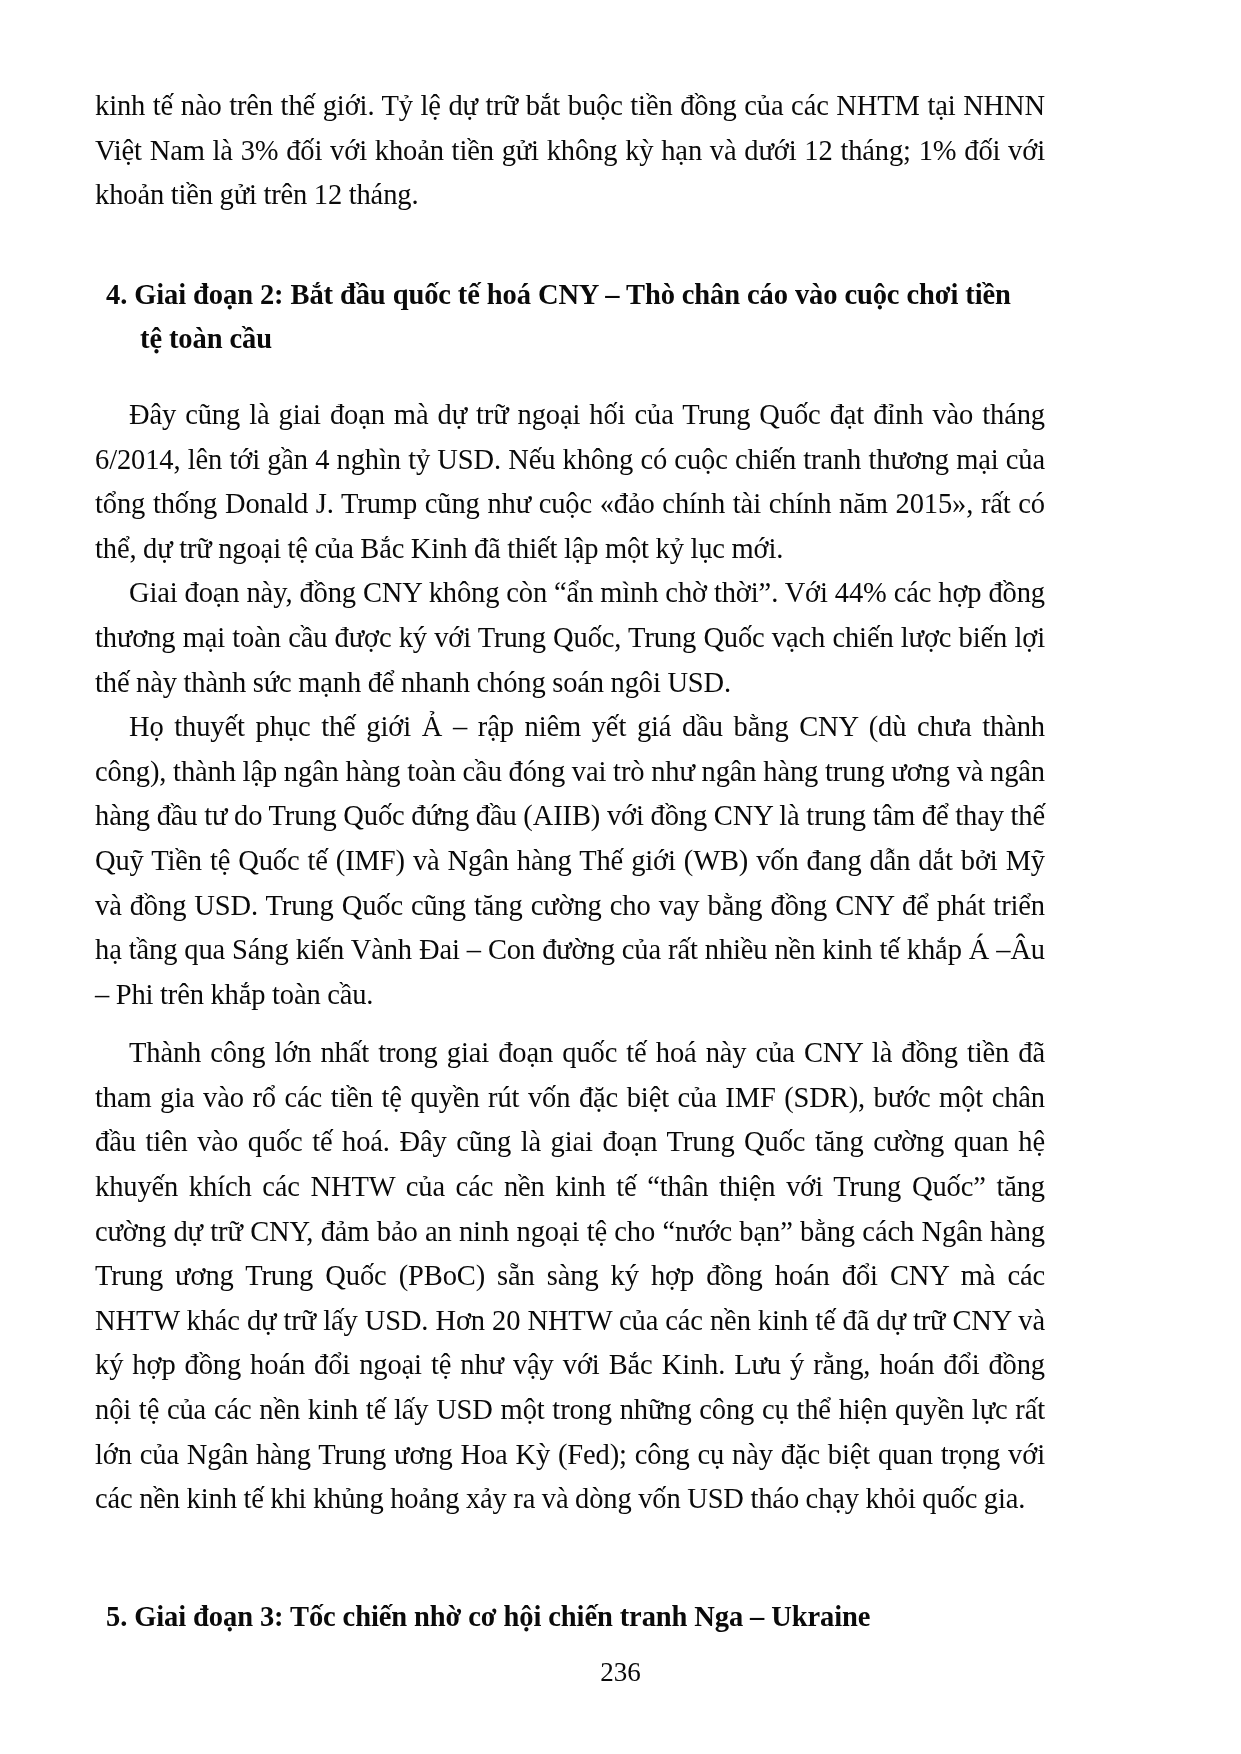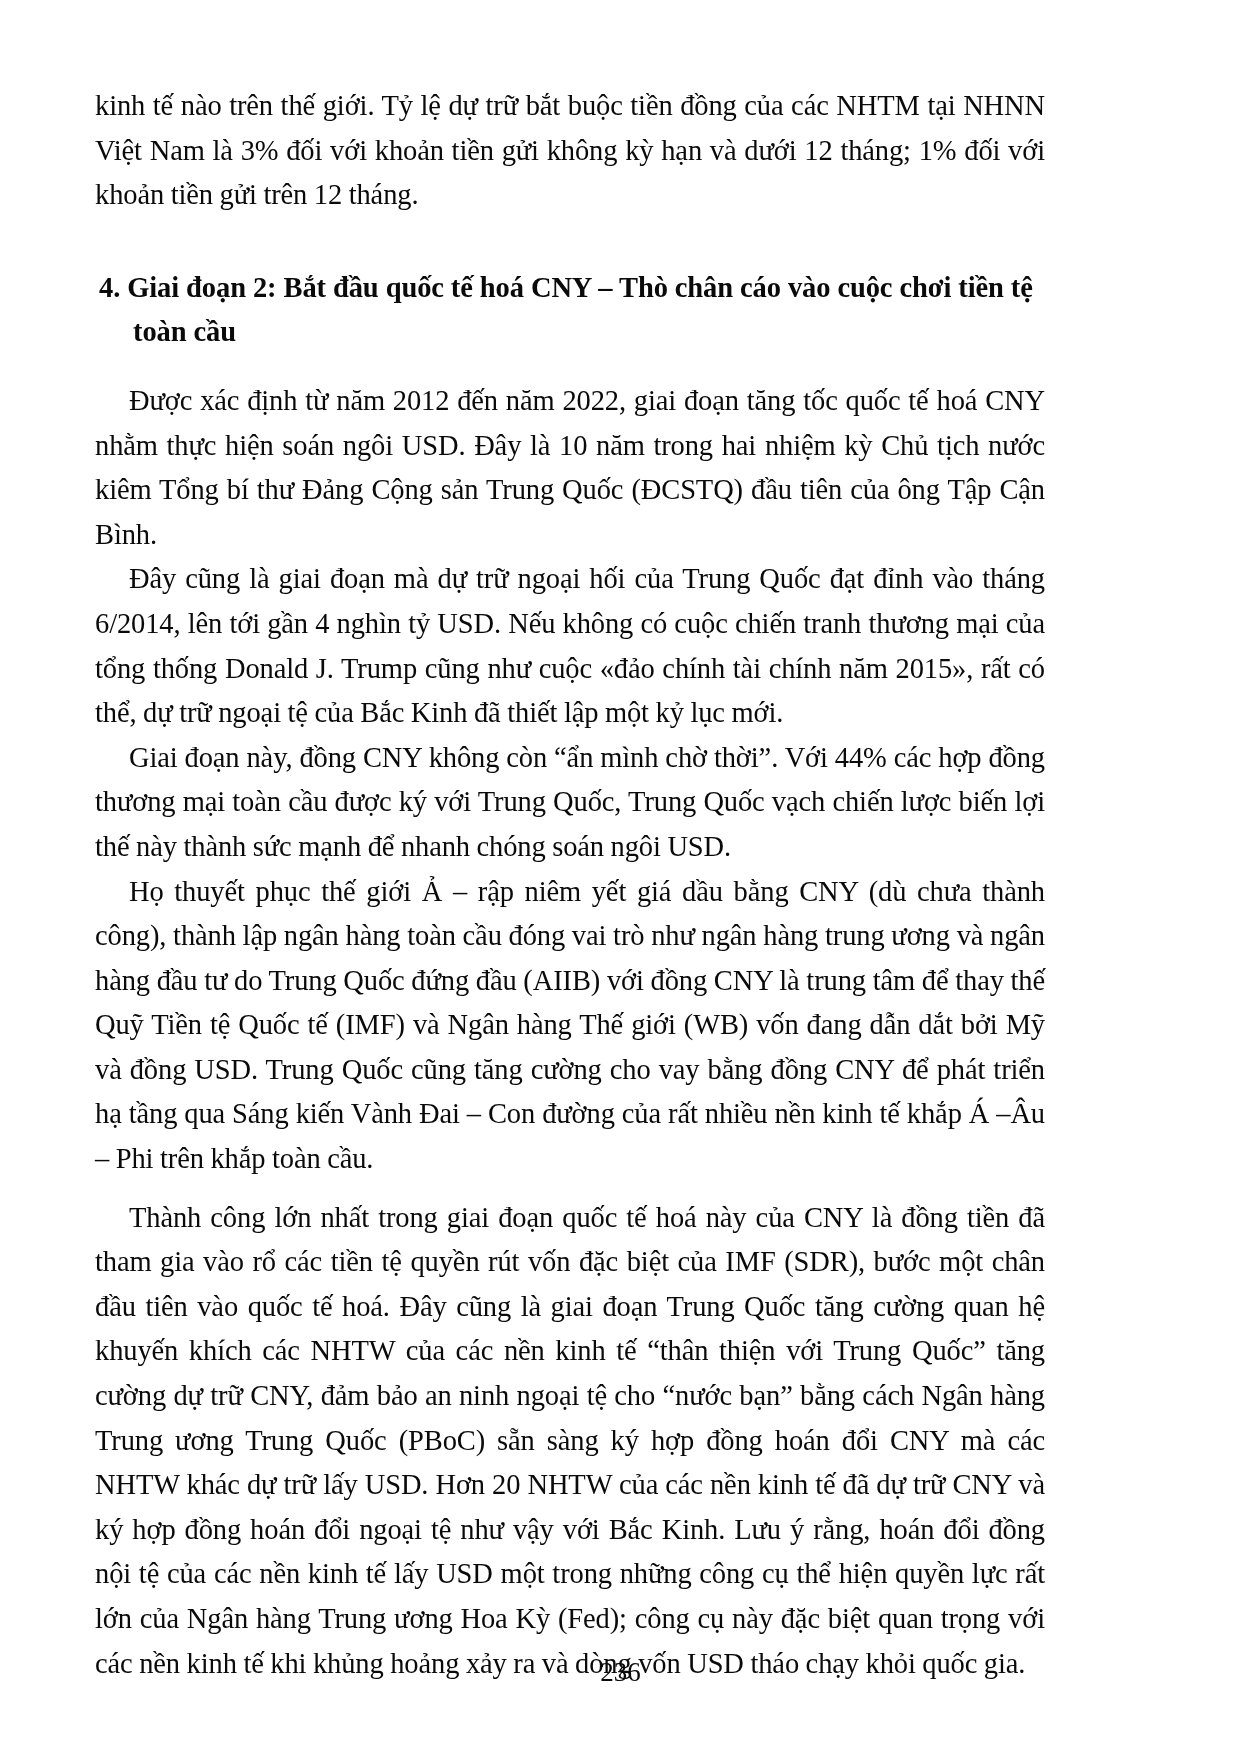--- a/index.html
+++ b/index.html
@@ -37,21 +37,21 @@
     text-indent: 34px;
     letter-spacing: -0.12px;
     word-spacing: -0.4px;
     hyphens: none;
   }
   p.body-par.no-indent {
     text-indent: 0;
   }
   p.body-par.last-left > :last-child { }
   h2.section-head {
-    margin: 4px;
+    margin: 11px;
     font-size: 28.5px;
     line-height: 44.6px;
     font-weight: bold;
     text-align: left;
     padding-left: 34px;
     text-indent: -34px;
     letter-spacing: -0.1px;
   }
   .spacer-before-head-4 { height: 44px; }
   .spacer-after-head-4 { height: 20px; }
@@ -78,21 +78,20 @@
     <p class="body-par no-indent">kinh tế nào trên thế giới. Tỷ lệ dự trữ bắt buộc tiền đồng của các NHTM tại NHNN Việt Nam là 3% đối với khoản tiền gửi không kỳ hạn và dưới 12 tháng; 1% đối với khoản tiền gửi trên 12 tháng.</p>
 
     <div class="spacer-before-head-4"></div>
 
     <h2 class="section-head">
       <span>4.</span><span>&nbsp;</span><span>Giai đoạn 2: Bắt đầu quốc tế hoá CNY – Thò chân cáo vào cuộc chơi tiền tệ toàn cầu</span>
     </h2>
 
     <div class="spacer-after-head-4"></div>
 
-    <p class="body-par">Được xác định từ năm 2012 đến năm 2022, giai đoạn tăng tốc quốc tế hoá CNY nhằm thực hiện soán ngôi USD. Đây là 10 năm trong hai nhiệm kỳ Chủ tịch nước kiêm Tổng bí thư Đảng Cộng sản Trung Quốc (ĐCSTQ) đầu tiên của ông Tập Cận Bình.</p>
 
     <p class="body-par">Đây cũng là giai đoạn mà dự trữ ngoại hối của Trung Quốc đạt đỉnh vào tháng 6/2014, lên tới gần 4 nghìn tỷ USD. Nếu không có cuộc chiến tranh thương mại của tổng thống Donald J. Trump cũng như cuộc «đảo chính tài chính năm 2015», rất có thể, dự trữ ngoại tệ của Bắc Kinh đã thiết lập một kỷ lục mới.</p>
 
     <p class="body-par">Giai đoạn này, đồng CNY không còn “ẩn mình chờ thời”. Với 44% các hợp đồng thương mại toàn cầu được ký với Trung Quốc, Trung Quốc vạch chiến lược biến lợi thế này thành sức mạnh để nhanh chóng soán ngôi USD.</p>
 
     <p class="body-par">Họ thuyết phục thế giới Ả – rập niêm yết giá dầu bằng CNY (dù chưa thành công), thành lập ngân hàng toàn cầu đóng vai trò như ngân hàng trung ương và ngân hàng đầu tư do Trung Quốc đứng đầu (AIIB) với đồng CNY là trung tâm để thay thế Quỹ Tiền tệ Quốc tế (IMF) và Ngân hàng Thế giới (WB) vốn đang dẫn dắt bởi Mỹ và đồng USD. Trung Quốc cũng tăng cường cho vay bằng đồng CNY để phát triển hạ tầng qua Sáng kiến Vành Đai – Con đường của rất nhiều nền kinh tế khắp Á –Âu – Phi trên khắp toàn cầu.</p>
 
     <div class="spacer-par"></div>
 
     <p class="body-par">Thành công lớn nhất trong giai đoạn quốc tế hoá này của CNY là đồng tiền đã tham gia vào rổ các tiền tệ quyền rút vốn đặc biệt của IMF (SDR), bước một chân đầu tiên vào quốc tế hoá. Đây cũng là giai đoạn Trung Quốc tăng cường quan hệ khuyến khích các NHTW của các nền kinh tế “thân thiện với Trung Quốc” tăng cường dự trữ CNY, đảm bảo an ninh ngoại tệ cho “nước bạn” bằng cách Ngân hàng Trung ương Trung Quốc (PBoC) sẵn sàng ký hợp đồng hoán đổi CNY mà các NHTW khác dự trữ lấy USD. Hơn 20 NHTW của các nền kinh tế đã dự trữ CNY và ký hợp đồng hoán đổi ngoại tệ như vậy với Bắc Kinh. Lưu ý rằng, hoán đổi đồng nội tệ của các nền kinh tế lấy USD một trong những công cụ thể hiện quyền lực rất lớn của Ngân hàng Trung ương Hoa Kỳ (Fed); công cụ này đặc biệt quan trọng với các nền kinh tế khi khủng hoảng xảy ra và dòng vốn USD tháo chạy khỏi quốc gia.</p>

